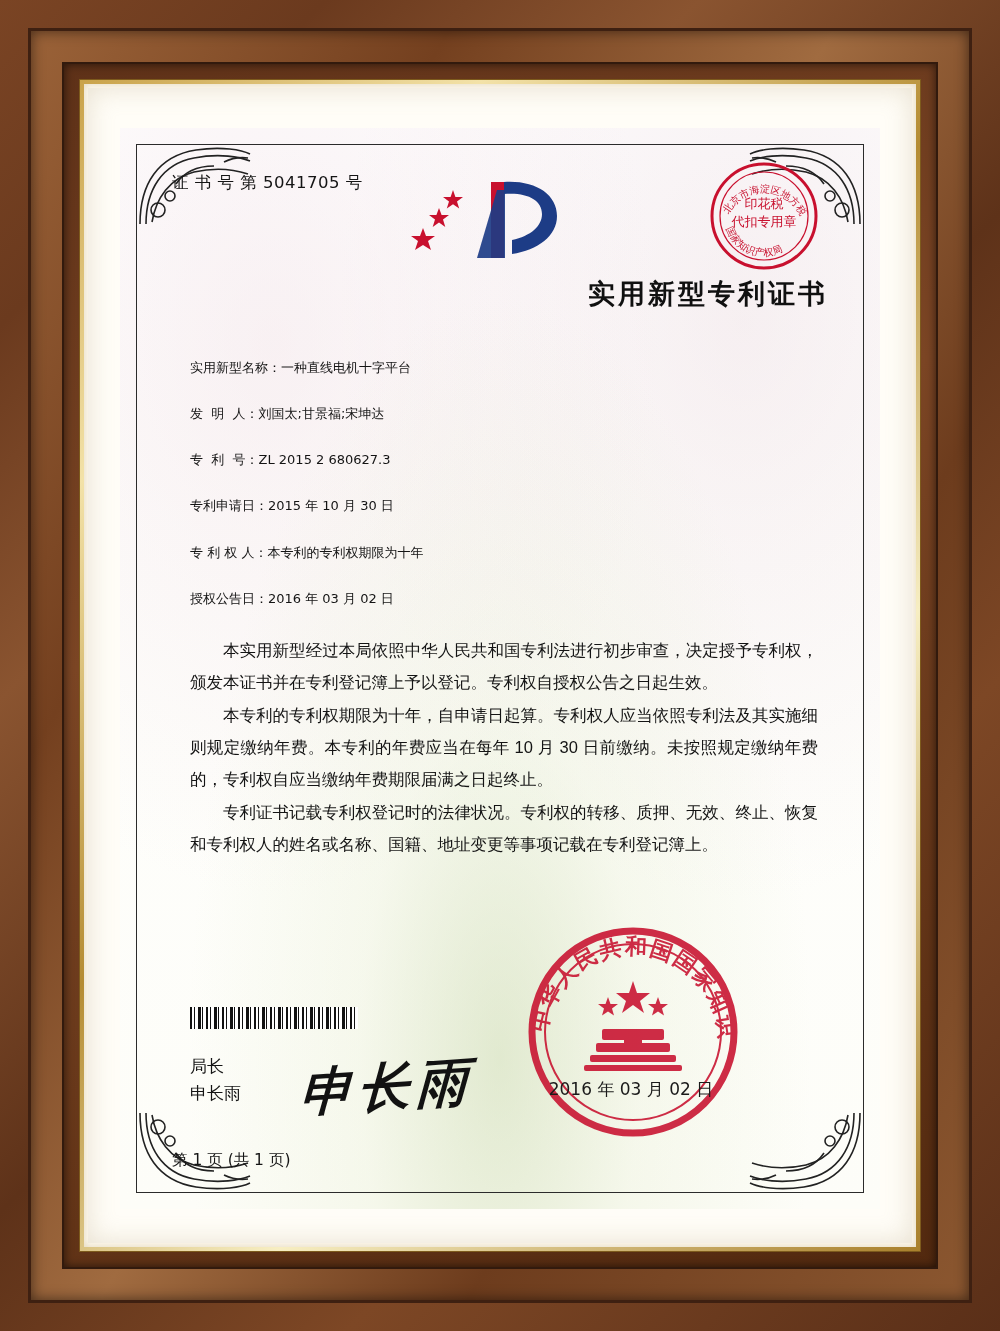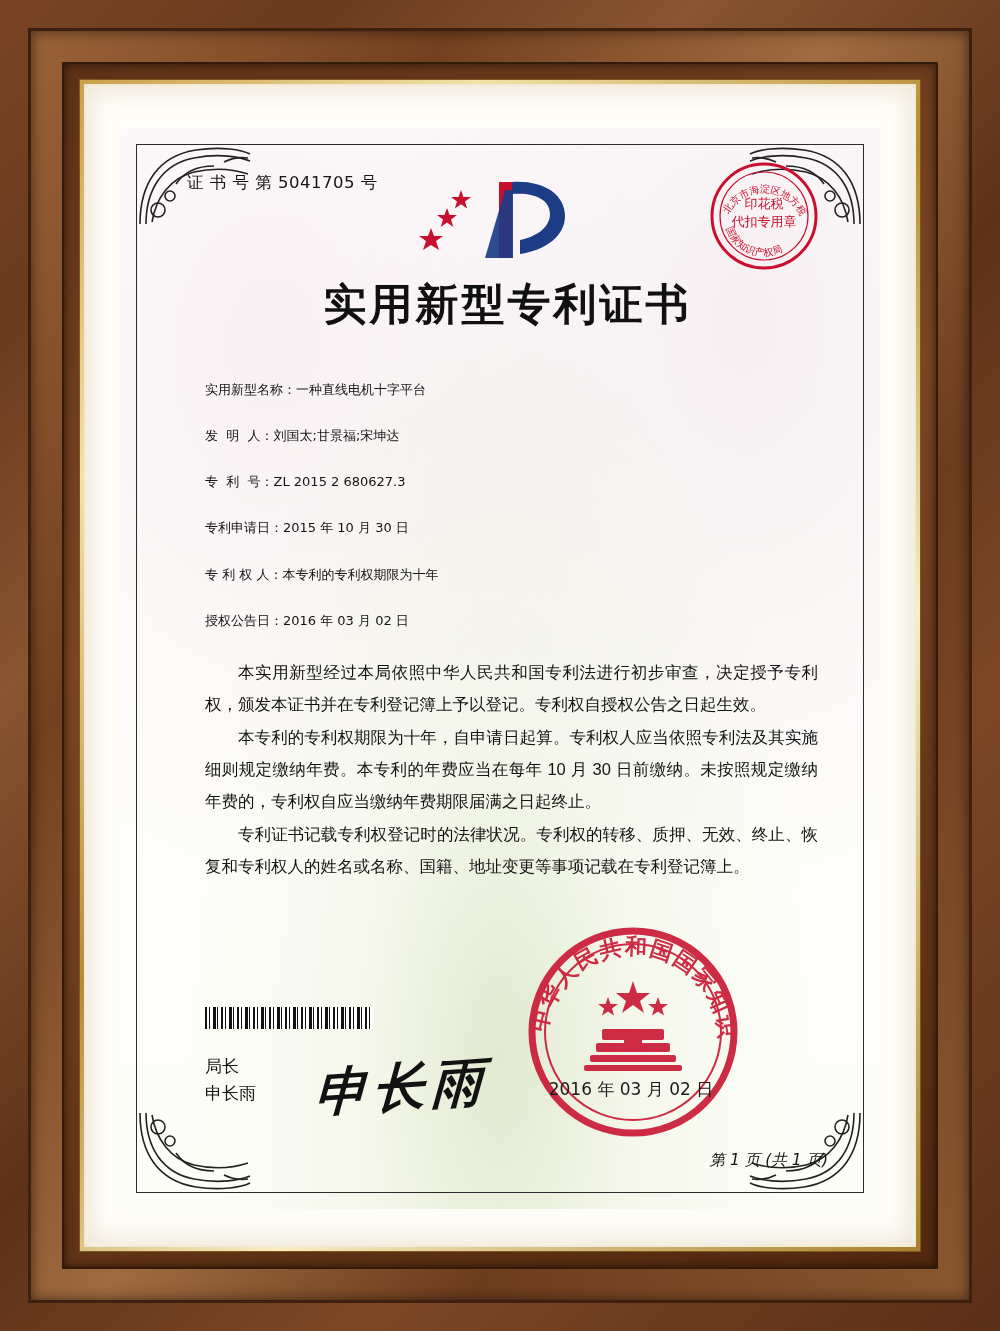--- a/index.html
+++ b/index.html
@@ -67,43 +67,42 @@
   .corner svg { width: 100%; height: 100%; display: block; }
   .corner.tl { left: 16px; top: 16px; }
   .corner.tr { right: 16px; top: 16px; transform: scaleX(-1); }
   .corner.bl { left: 16px; bottom: 16px; transform: scaleY(-1); }
   .corner.br { right: 16px; bottom: 16px; transform: scale(-1,-1); }
 
   
   .content {
     position: absolute; left: 52px; top: 44px; right: 52px; bottom: 32px;
     color: #171717;
-    margin-left: 15px;
   }
   .cert-no {
     font-size: 16.5px; letter-spacing: .5px; color: #151515;
     font-family: "DejaVu Sans", "Liberation Sans", sans-serif;
   }
 
   
   .emblem {
     position: absolute; left: 50%; top: -6px; transform: translateX(-50%);
     width: 190px; height: 96px;
   }
 
   
   .tax-stamp {
     position: absolute; right: 6px; top: -14px;
     width: 116px; height: 116px;
   }
 
   .title {
-    text-align: center;
+    text-align: right;
     margin-top: 82px;
-    font-size: 43px;
+    font-size: 27px;
     font-weight: bold;
     letter-spacing: 3px;
     font-family: "DejaVu Sans", "Liberation Sans", sans-serif;
     color: #101010;
   }
 
   .fields { margin-top: 46px; padding-left: 18px; }
   .field {
     font-size: 13px;
     line-height: 1.55;
@@ -161,25 +160,24 @@
   }
   .seal-date {
     position: absolute; right: 92px; bottom: 76px;
     width: 210px; text-align: center;
     font-size: 17px; color: #1a1a1a;
     font-family: "DejaVu Sans", "Liberation Sans", sans-serif;
   }
 
   .page-no {
     position: absolute; left: 0; right: 0; bottom: 6px;
-    text-align: right;
+    text-align: left;
     font-size: 15.5px;
     font-family: "DejaVu Sans", "Liberation Sans", sans-serif;
     color: #151515;
-    font-style: italic;
   }
 </style>
 </head>
 <body>
 
 <div class="frame-outer">
   <div class="frame-bevel1"></div>
   <div class="frame-bevel2"></div>
   <div class="gold-liner"></div>
   <div class="mat"></div>

